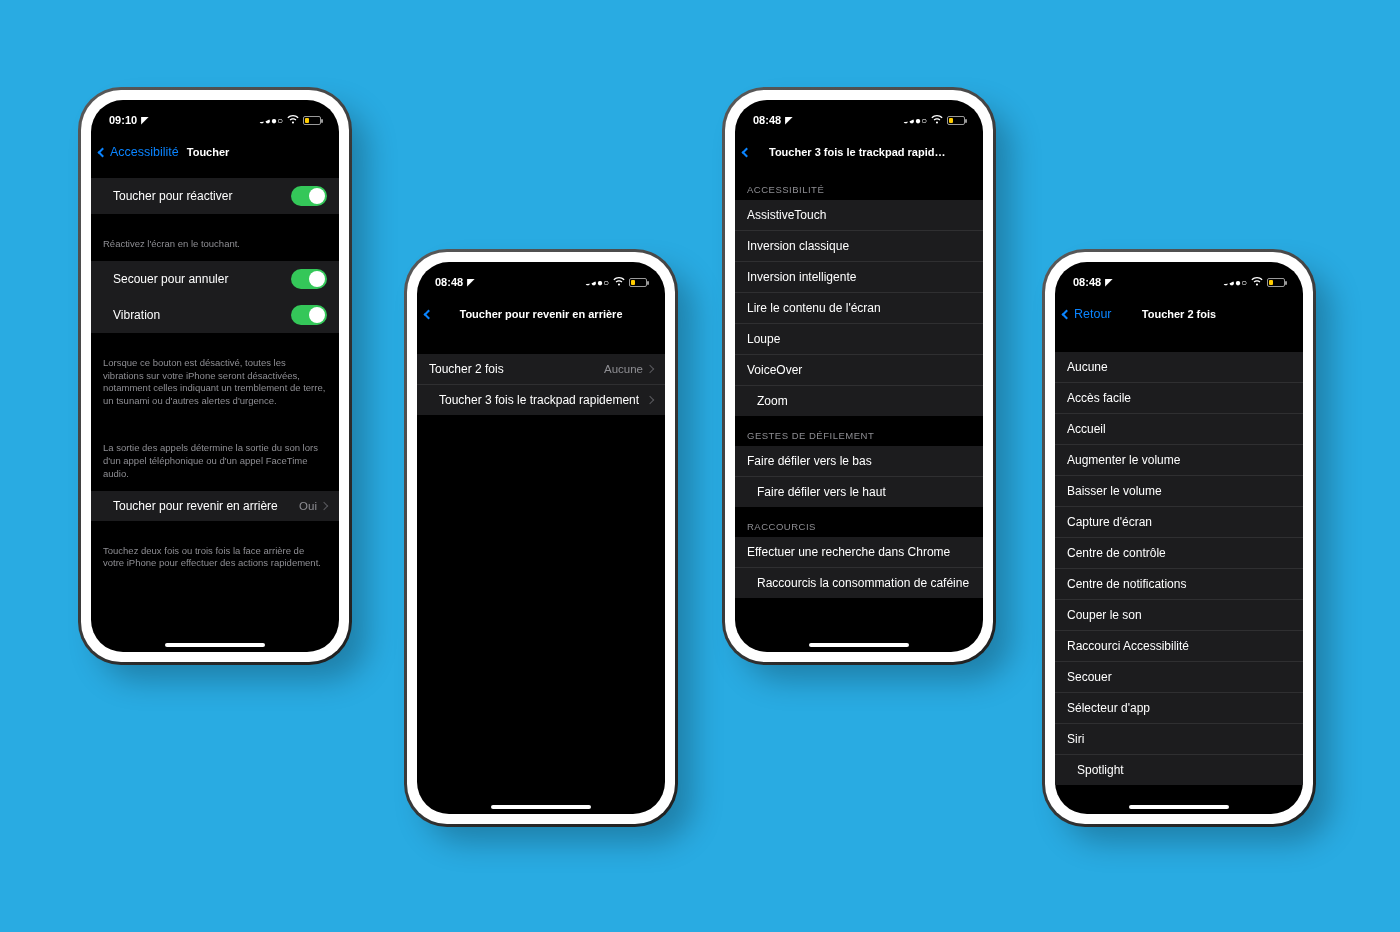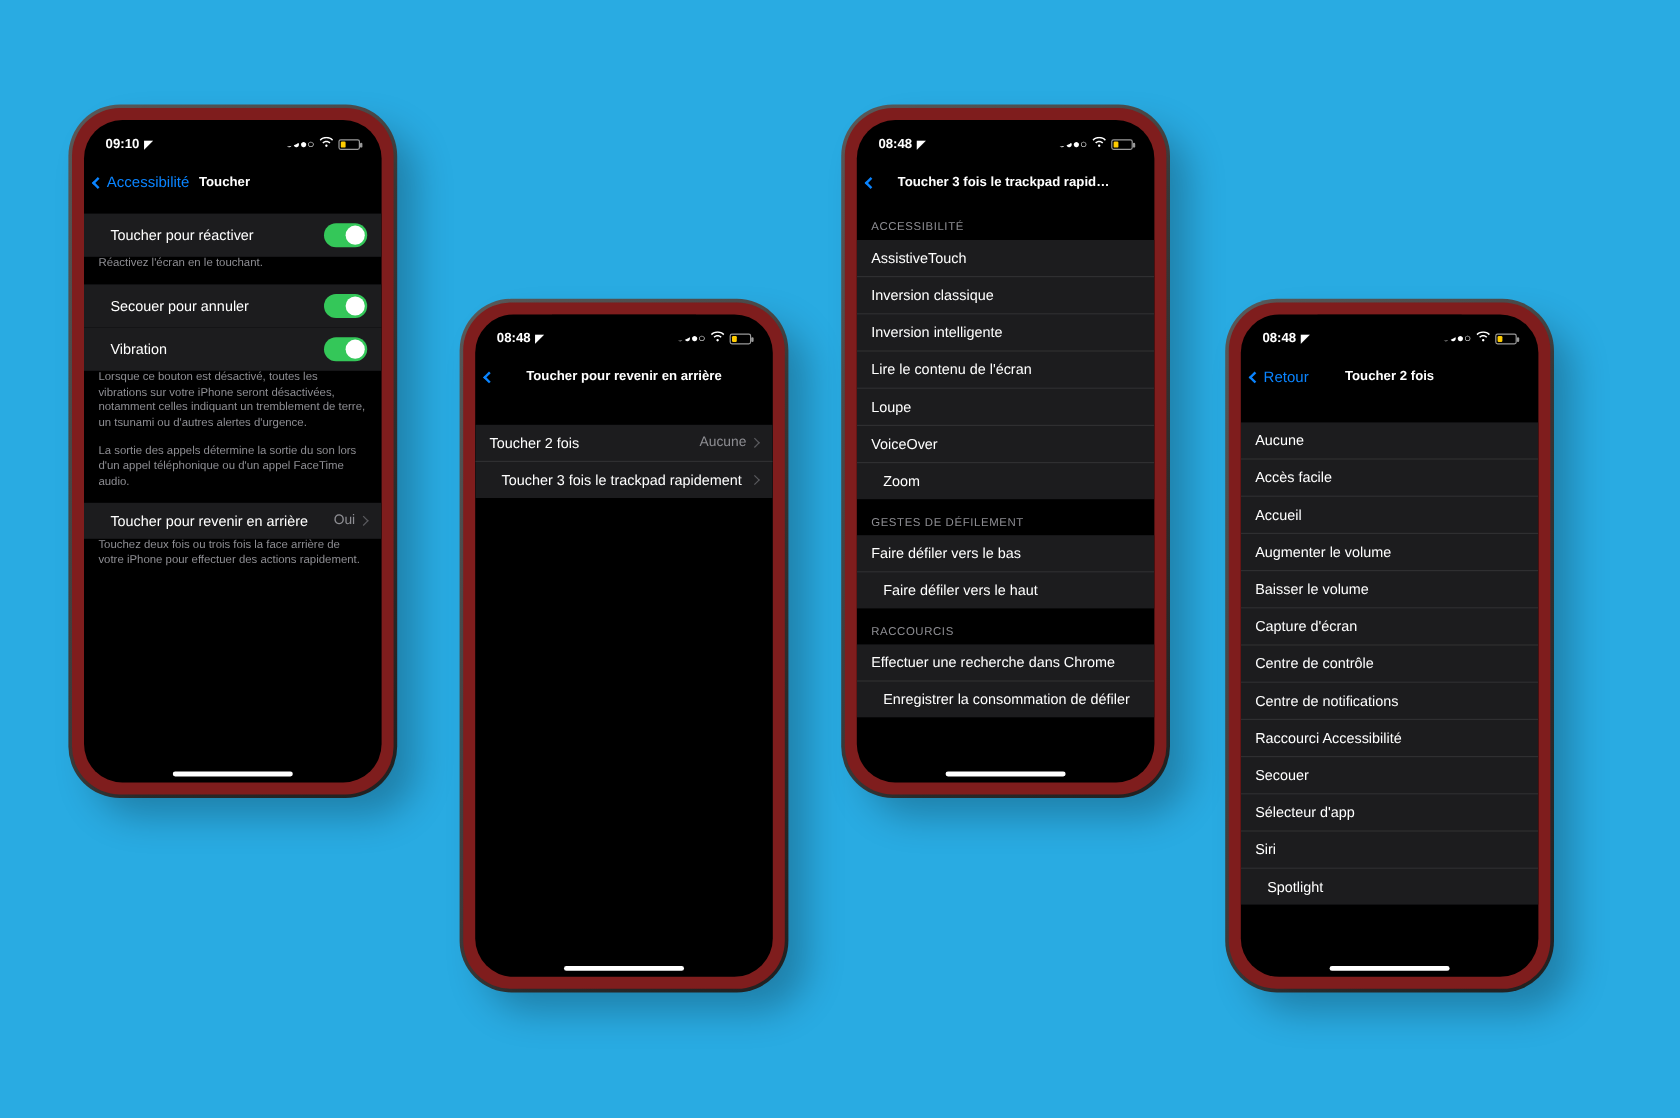--- a/index.html
+++ b/index.html
@@ -8,23 +8,24 @@
     height: 932px;
     background: #29abe2;
     font-family: -apple-system, "Helvetica Neue", Arial, sans-serif;
     position: relative;
     overflow: hidden;
   }
   .phone {
     position: absolute;
     width: 268px;
     border-radius: 40px;
-    background: #7f1d1d;
+    background: #ffffff;
     padding: 10px;
     box-shadow: 18px 18px 30px rgba(0,0,0,0.25);
+    margin-left: 21px;
   }
   .phone::before {
     content: "";
     position: absolute;
     left: -3px; right: -3px; top: -3px; bottom: -3px;
     border-radius: 43px;
     background: linear-gradient(135deg,#5a5a5a,#2a2a2a);
     z-index: -1;
   }
   .screen {
@@ -141,21 +142,21 @@
   .chev-right {
     display:inline-block;
     width:6px; height:6px;
     border-top:1.5px solid #5a5a5e;
     border-right:1.5px solid #5a5a5e;
     transform: rotate(45deg);
   }
   .footer-text {
     font-size: 9.5px;
     color:#8e8e93;
-    padding:0 12px 10px 12px;
+    padding:24px 12px 10px 12px;
     line-height:1.35;
   }
   .toggle {
     width:36px; height:20px;
     border-radius:10px;
     background:#34c759;
     position:relative;
     flex-shrink:0;
   }
   .toggle::after{
@@ -354,21 +355,21 @@
         <div class="cell">
             <span class="label">Faire défiler vers le haut</span>
           </div>
       </div>
       <div class="section-header">Raccourcis</div>
       <div class="cell-group">
         <div class="cell">
             <span class="label">Effectuer une recherche dans Chrome</span>
           </div>
         <div class="cell">
-            <span class="label">Enregistrer la consommation de défiler</span>
+            <span class="label">Raccourcis la consommation de caféine</span>
           </div>
       </div>
     </div>
     <div class="home-bar"></div>
   </div>
 </div>
 
 <div class="phone" style="left:1024px; top:252px; height:572px;">
   <div class="screen">
     <div class="notch"></div>
@@ -417,20 +418,23 @@
         <div class="cell">
             <span class="label">Capture d'écran</span>
           </div>
         <div class="cell">
             <span class="label">Centre de contrôle</span>
           </div>
         <div class="cell">
             <span class="label">Centre de notifications</span>
           </div>
         <div class="cell">
+            <span class="label">Couper le son</span>
+          </div>
+        <div class="cell">
             <span class="label">Raccourci Accessibilité</span>
           </div>
         <div class="cell">
             <span class="label">Secouer</span>
           </div>
         <div class="cell">
             <span class="label">Sélecteur d'app</span>
           </div>
         <div class="cell">
             <span class="label">Siri</span>

